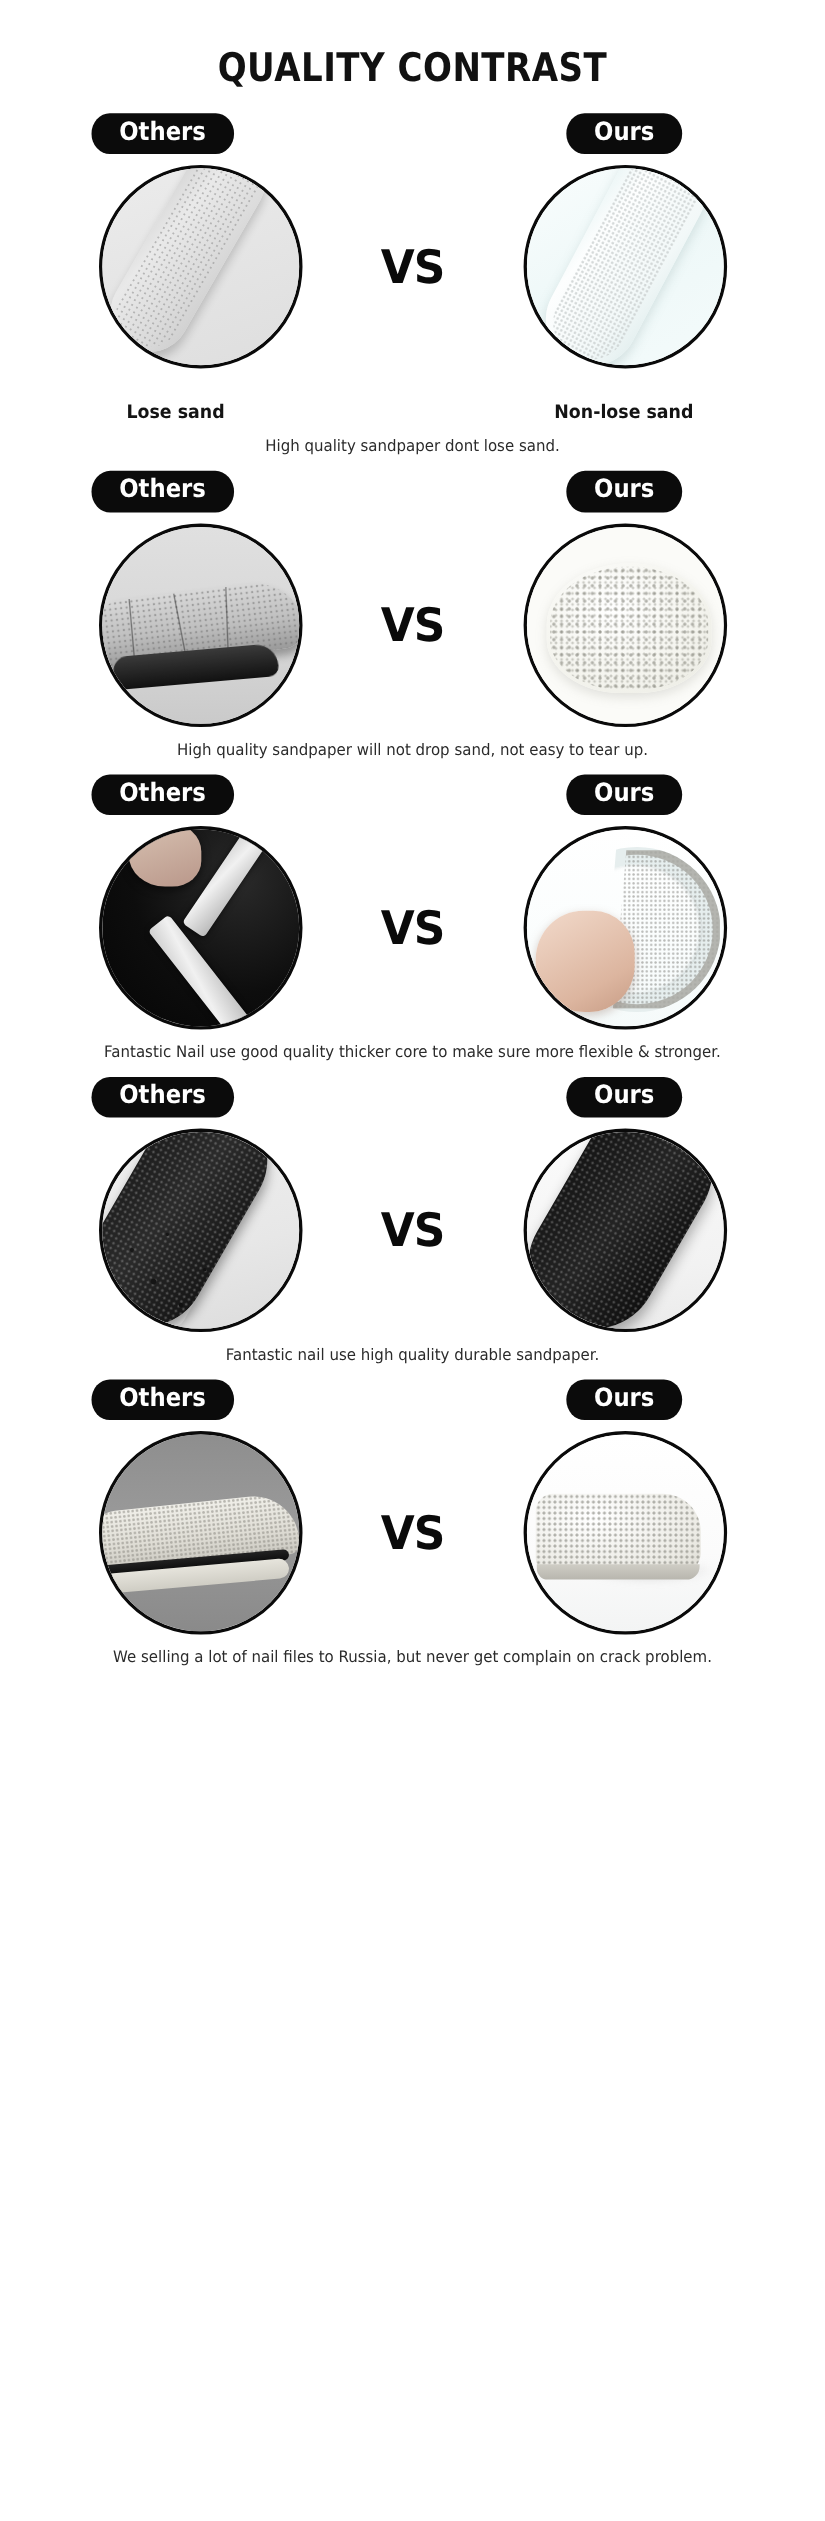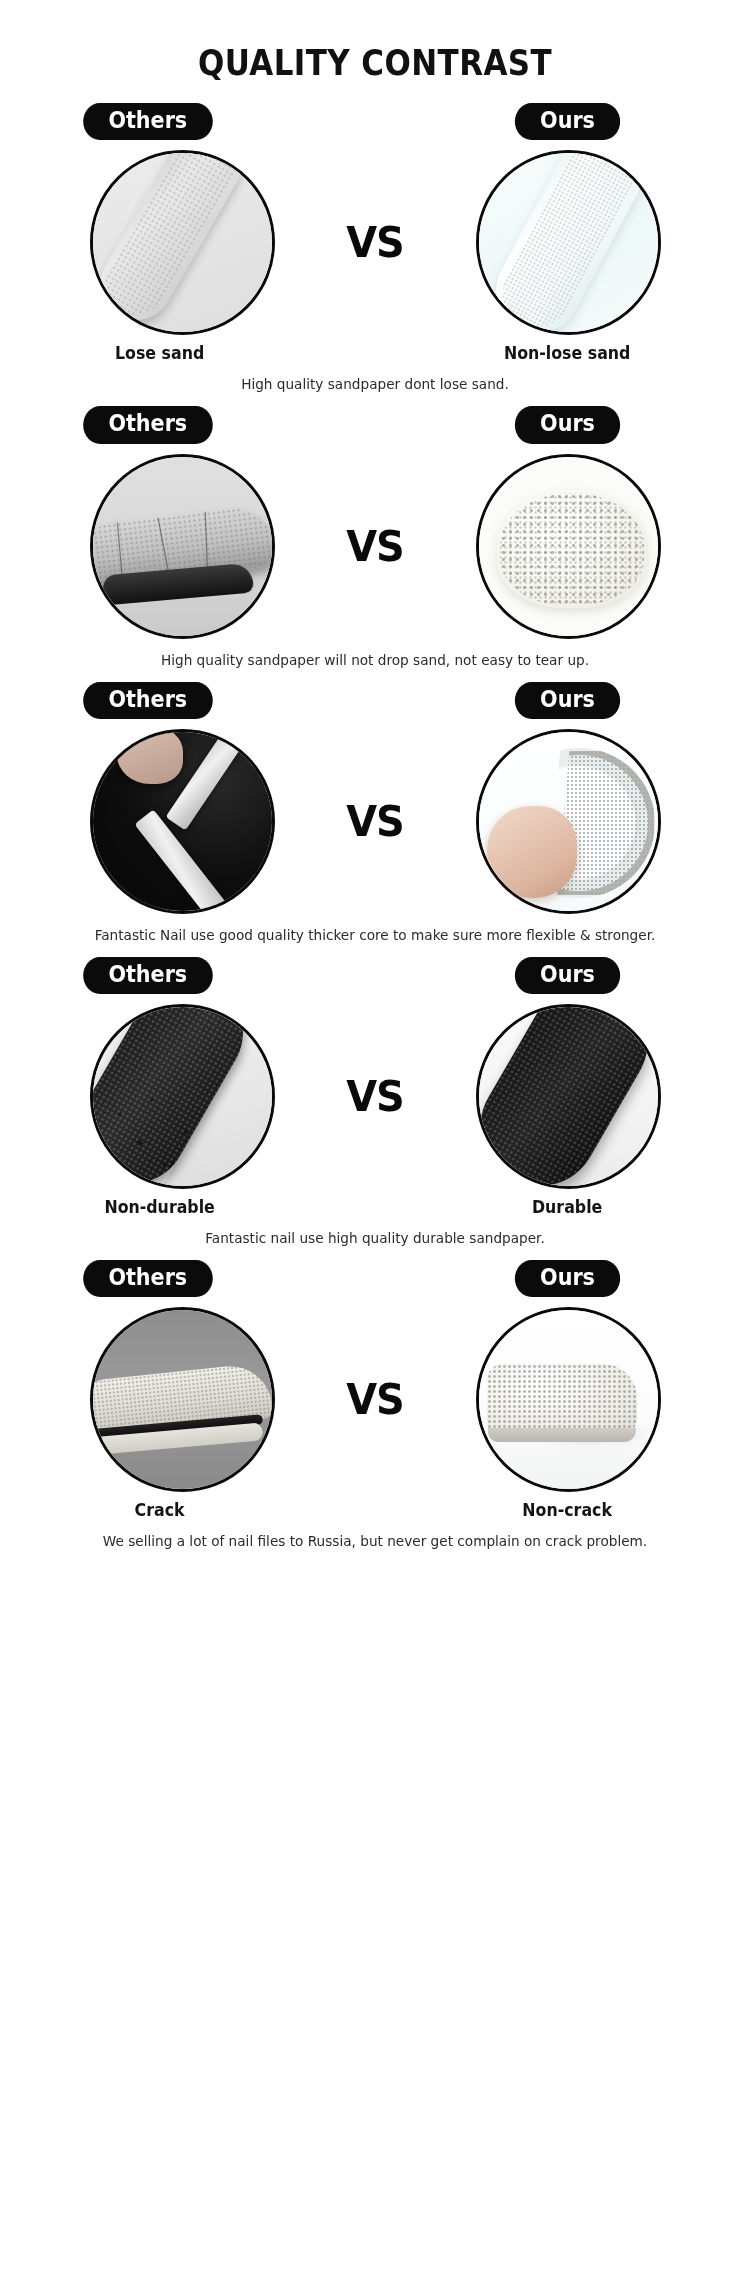--- a/index.html
+++ b/index.html
@@ -93,21 +93,21 @@
     width: 86px;
     text-align: center;
     letter-spacing: -1px;
     transform: scaleX(0.95);
     flex: 0 0 auto;
   }
 
   .caption-row {
     display: flex;
     width: 750px;
-    margin-top: 8px;
+    margin-top: 30px;
   }
   .caption-cell {
     width: 375px;
     text-align: center;
     font-size: 17px;
     font-weight: bold;
     color: #141414;
     font-family: "DejaVu Sans", sans-serif;
     transform: scaleX(0.93);
   }
@@ -494,24 +494,20 @@
         <div class="vs">VS</div>
         <div class="circle-wrap">
           <div class="circle">
             <div class="ph s4r">
               <div class="edge"></div>
               <div class="file"></div>
             </div>
           </div>
         </div>
       </div>
-      <div class="caption-row">
-        <div class="caption-cell left">Non-durable</div>
-        <div class="caption-cell right">Durable</div>
-      </div>
       <div class="desc">Fantastic nail use high quality durable sandpaper.</div>
     </div>
 
     <div class="section">
       <div class="badge-row">
         <div class="badge-cell left">
           <div class="badge">Others</div>
         </div>
         <div class="badge-cell right">
           <div class="badge">Ours</div>
@@ -531,21 +527,17 @@
         <div class="circle-wrap">
           <div class="circle">
             <div class="ph s5r">
               <div class="shadow"></div>
               <div class="slab"></div>
               <div class="base"></div>
             </div>
           </div>
         </div>
       </div>
-      <div class="caption-row">
-        <div class="caption-cell left">Crack</div>
-        <div class="caption-cell right">Non-crack</div>
-      </div>
       <div class="desc">We selling a lot of nail files to Russia, but never get complain on crack problem.</div>
     </div>
 
   </div>
 </div>
 
 </body></html>

